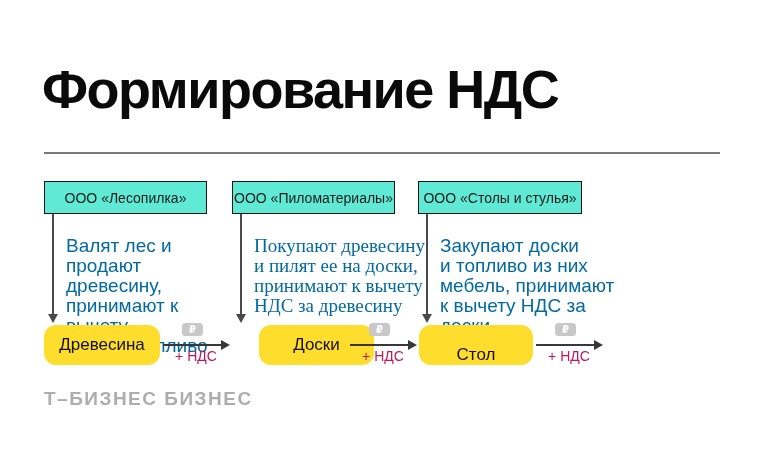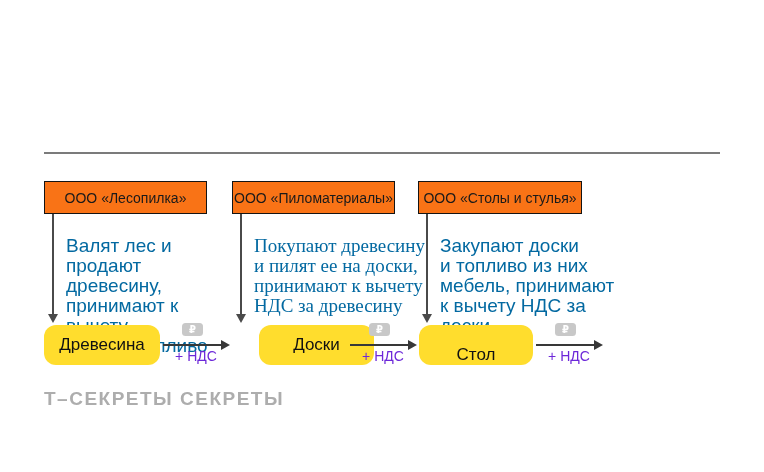--- a/index.html
+++ b/index.html
@@ -8,21 +8,21 @@
     font-family:"Liberation Sans","DejaVu Sans",sans-serif;color:#111;
   }
   .title{
     position:absolute;left:42px;top:60px;font-size:54px;line-height:58px;
     font-weight:bold;letter-spacing:-1.5px;color:#0a0a0a;white-space:nowrap;
   }
   .rule{position:absolute;left:44px;top:152px;width:676px;height:2px;background:#7b7b7b;}
 
   .company-box{
     position:absolute;top:181px;height:33px;box-sizing:border-box;
-    border:1.5px solid #141414;background:#f97316;
+    border:1.5px solid #141414;background:#5eead4;
     display:flex;align-items:center;justify-content:center;
     font-size:14px;color:#1a1a1a;white-space:nowrap;
   }
   .company-1{left:44px;width:163px;}
   .company-2{left:232px;width:163px;}
   .company-3{left:418px;width:164px;}
 
   .v-arrow{position:absolute;top:214px;width:2px;height:101px;background:#4a4a4a;}
   .v-arrow-1{left:52px;} .v-arrow-2{left:240px;} .v-arrow-3{left:426px;}
   .v-head{position:absolute;top:314px;width:0;height:0;
@@ -60,32 +60,33 @@
     position:absolute;left:22px;top:3px;width:21px;height:13px;background:#c8c8c8;
     border-radius:3.5px;display:flex;align-items:center;justify-content:center;
   }
   .ruble-chip::before{
     content:"";position:absolute;left:3px;top:-2px;right:-3px;bottom:2px;
     background:#dedede;border-radius:3.5px;z-index:-1;
   }
   .ruble-glyph{font-size:10px;font-weight:bold;color:#ffffff;line-height:1;}
   .vat-label{
     position:absolute;left:0;top:28px;width:72px;text-align:center;
-    font-size:14px;color:#6d28d9;white-space:nowrap;
+    font-size:14px;color:#be185d;white-space:nowrap;
   }
   .logo{
     position:absolute;left:44px;top:388px;font-size:19px;font-weight:bold;
     letter-spacing:1.5px;color:#adadad;white-space:nowrap;
   }
 </style>
 </head>
 <body>
 
 <div class="canvas">
 
+  <div class="title">Формирование НДС</div>
   <div class="rule"></div>
 
   <div class="company-box company-1">
     <span>ООО «Лесопилка»</span>
   </div>
   <div class="company-box company-2">
     <span>ООО «Пиломатериалы»</span>
   </div>
   <div class="company-box company-3">
     <span>ООО «Столы и стулья»</span>
@@ -144,15 +145,15 @@
   <div class="h-arrow-group hag-3">
     <div class="ruble-chip">
       <span class="ruble-glyph">₽</span>
     </div>
     <div class="h-line"></div>
     <div class="h-head"></div>
     <div class="vat-label">+ НДС</div>
   </div>
 
 
-  <div class="logo">Т–СЕКРЕТЫ СЕКРЕТЫ</div>
+  <div class="logo">Т–БИЗНЕС БИЗНЕС</div>
 
 </div>
 
 </body></html>

